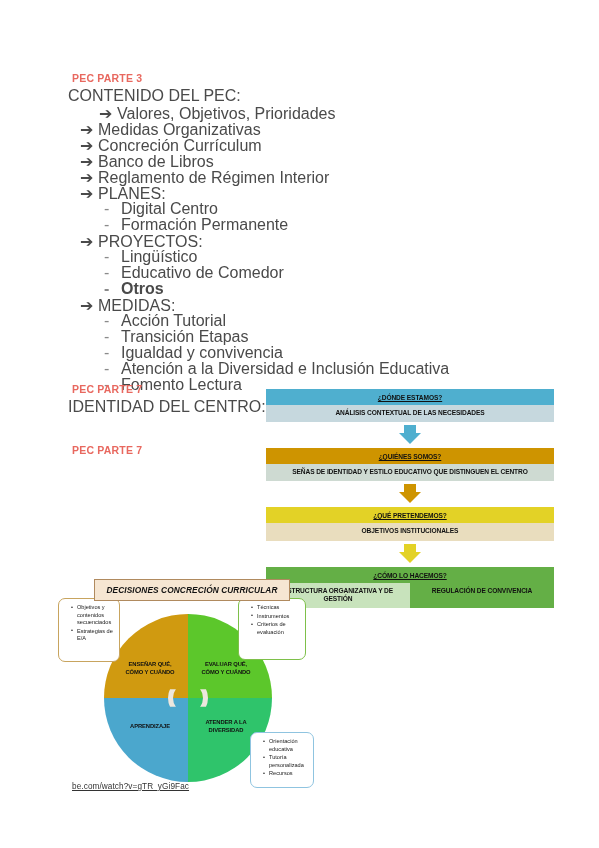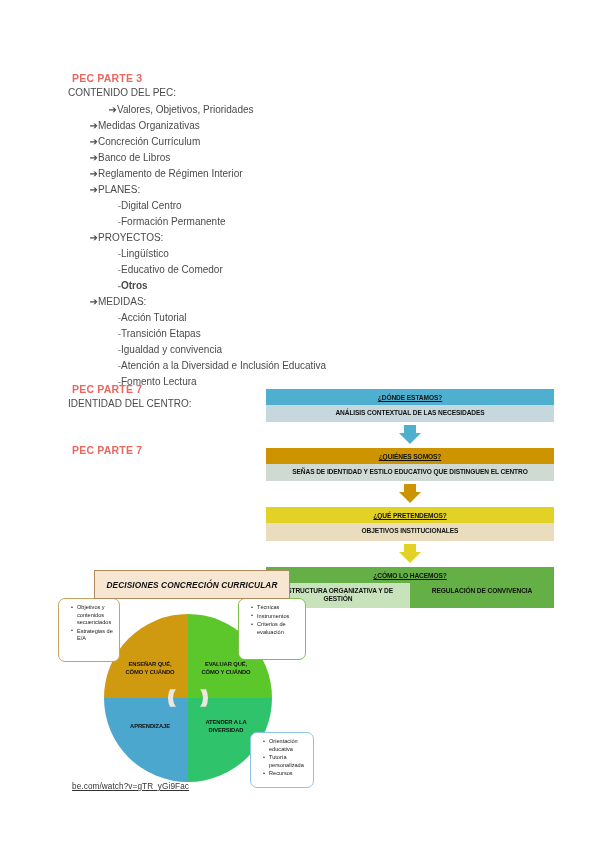--- a/index.html
+++ b/index.html
@@ -24,24 +24,23 @@
     left: 72px;
     font-size: 10.5px;
     font-weight: bold;
     color: #e8685f;
     letter-spacing: 0.2px;
     white-space: nowrap;
   }
   .line {
     position: absolute;
     left: 68px;
-    font-size: 10px;
+    font-size: 16px;
     color: #4a4a4a;
     white-space: nowrap;
-    text-align: right;
   }
   .lvl1 { left: 80px; }
   .lvl2 { left: 104px; }
   .bullet-arrow { display: inline-block; width: 18px; color: #4a4a4a; }
   .bullet-dash  { display: inline-block; width: 17px; color: #8a8a8a; }
 
   
   .flow { position: absolute; left: 266px; top: 389px; width: 288px; }
   .flow-block { width: 100%; margin: 0; }
   .flow-head {
@@ -94,22 +93,22 @@
     padding: 4px 3px 5px;
     line-height: 1.25;
     letter-spacing: -0.1px;
   }
 
   
   .circ-zone { position: absolute; left: 58px; top: 566px; width: 290px; height: 240px; }
 
   .banner {
     position: absolute;
-    left: 36px; top: 4px;
-    width: 196px; height: 29px;
+    left: 36px; top: 13px;
+    width: 196px; height: 22px;
     background: #f6e6d2;
     border: 1px solid #b08a5e;
     box-sizing: border-box;
     display: flex;
     align-items: center;
     justify-content: center;
     font-size: 8.3px;
     font-style: italic;
     font-weight: bold;
     color: #121212;

